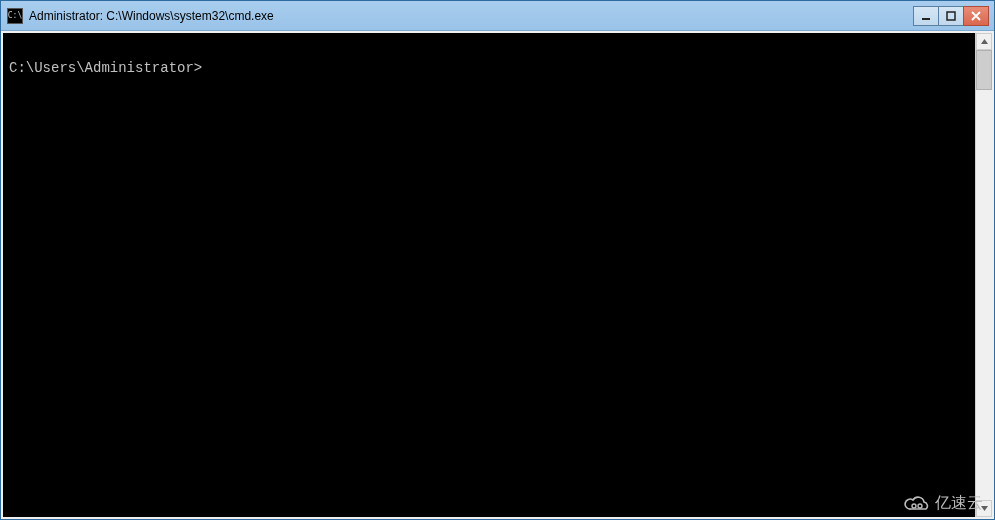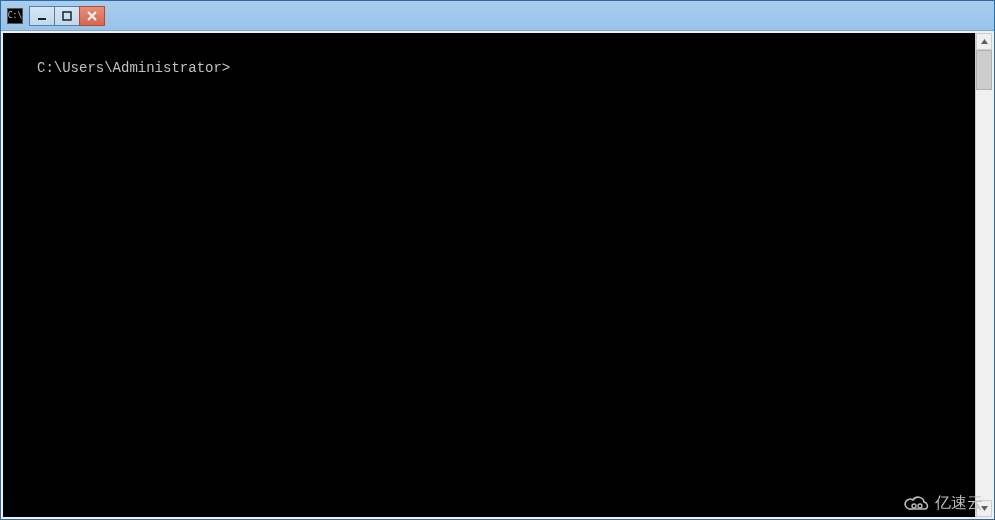--- a/index.html
+++ b/index.html
@@ -86,21 +86,21 @@
       flex: 1;
       background: #000;
       color: #c0c0c0;
       font-family: 'Consolas', 'Courier New', monospace;
       font-size: 14px;
       padding: 6px 0 6px 6px;
       white-space: pre;
       overflow: hidden;
       line-height: 1.4;
     }
-    .prompt-line { display: block; margin-left: 28px; }
+    .prompt-line { display: block; }
     .scrollbar {
       width: 17px;
       background: #f0f0f0;
       display: flex;
       flex-direction: column;
       border-left: 1px solid #d0d0d0;
     }
     .scroll-btn {
       height: 17px;
       background: #f0f0f0;
@@ -140,20 +140,21 @@
       display: inline-flex;
       align-items: center;
     }
   </style>
 </head>
 <body>
 
 <div class="window">
   <div class="titlebar">
     <div class="titlebar-icon">C:\</div>
+    <div class="titlebar-text">Administrator: C:\Windows\system32\cmd.exe</div>
     <div class="window-controls">
       <div class="win-btn">
         <svg width="10" height="10" viewBox="0 0 10 10">
             <rect x="1" y="7" width="8" height="2" fill="#222"></rect>
           </svg>
       </div>
       <div class="win-btn">
         <svg width="10" height="10" viewBox="0 0 10 10">
             <rect x="1" y="1" width="8" height="8" fill="none" stroke="#222" stroke-width="1.5"></rect>
           </svg>

